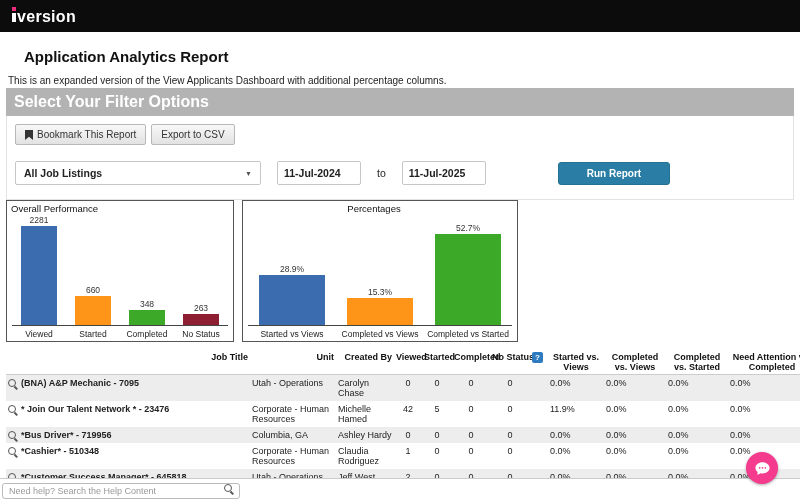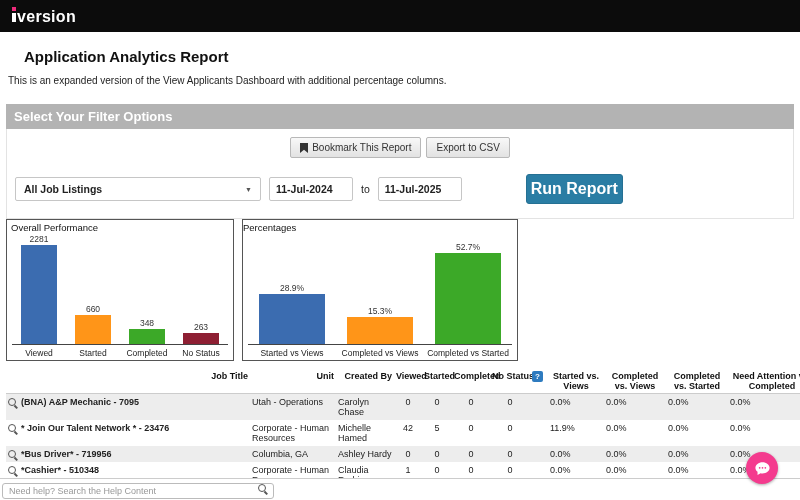--- a/index.html
+++ b/index.html
@@ -10,42 +10,42 @@
   .logo{display:flex;align-items:flex-end;gap:1px;cursor:pointer}
   .logo-i{display:flex;flex-direction:column;align-items:center;margin-bottom:3px}
   .logo-i .dot{width:4px;height:4px;background:#ee2a7b;margin-bottom:2px}
   .logo-i .stem{width:4px;height:9px;background:#fff}
   .logo-text{color:#fff;font-weight:bold;font-size:16px;line-height:1;letter-spacing:.3px}
 
   .content{padding:4px 6px 0}
   .page-title{font-size:15px;margin:12px 18px 0;color:#111}
   .page-subtitle{font-size:10px;margin:10px 2px 0;color:#222}
 
-  .filter-header{margin-top:18px;background:#b3b3b3;color:#fff;font-weight:bold;font-size:13px;padding:5px 8px}
+  .filter-header{margin-top:2px;background:#b3b3b3;color:#fff;font-weight:bold;font-size:16px;padding:5px 8px}
   .filter-panel{border:1px solid #e3e3e3;border-top:none;padding:8px 8px 14px;background:#fff}
-  .actions-row{display:flex;justify-content:center;gap:5px}
+  .actions-row{display:flex;justify-content:flex-start;gap:5px}
   .btn{display:flex;align-items:center;gap:4px;font-family:inherit;font-size:10px;color:#333;
        background:linear-gradient(#f8f8f8,#e2e2e2);border:1px solid #b8b8b8;border-radius:2px;padding:4px 9px;cursor:pointer}
-  .filter-row{display:flex;align-items:center;gap:8px;margin-top:16px}
+  .filter-row{display:flex;align-items:center;gap:16px;margin-top:16px}
   .select{width:246px;height:24px;border:1px solid #c6c6c6;border-radius:2px;display:flex;align-items:center;
           justify-content:space-between;padding:0 8px;font-size:10.5px;font-weight:bold;color:#222;background:#fff;cursor:pointer;box-sizing:border-box}
   .caret{font-size:7px;color:#555}
   .date{width:70px;height:22px;border:1px solid #c6c6c6;border-radius:2px;font-family:inherit;font-size:10.5px;
         font-weight:bold;color:#222;padding:0 6px}
   .to{font-size:10.5px;color:#222}
   .run-btn{margin-left:56px;background:#2a7da4;color:#fff;border:1px solid #257093;border-radius:3px;
-           font-family:inherit;font-size:16px;font-weight:bold;padding:5px 4px;cursor:pointer}
+           font-family:inherit;font-size:10px;font-weight:bold;padding:5px 28px;cursor:pointer}
 
   
   .charts-row{display:flex;gap:8px;}
   .chart{position:relative;border:1px solid #555;background:#fff;height:142px;box-sizing:border-box}
   .chart0{width:228px}.chart1{width:276px}
   .chart-title{position:absolute;top:2px;font-size:9.5px;color:#111}
   .chart0 .chart-title{left:4px}
-  .chart1 .chart-title{left:0;right:12px;text-align:left}
+  .chart1 .chart-title{left:0;right:12px;text-align:center}
   .plot{position:absolute;left:5px;right:5px;top:16px;bottom:15px;display:flex;align-items:flex-end;
         justify-content:space-around;border-bottom:1px solid #444}
   .barwrap{flex:1;display:flex;flex-direction:column;align-items:center;justify-content:flex-end}
   .val{font-size:8.5px;color:#333;margin-bottom:1px}
   .chart0 .bar{width:36px}
   .chart1 .bar{width:66px}
   .cats{position:absolute;left:5px;right:5px;bottom:2px;display:flex}
   .cat{flex:1;text-align:center;font-size:8.5px;color:#222;white-space:nowrap;overflow:hidden}
 
   
@@ -65,21 +65,21 @@
              text-align:center;line-height:11px;border-radius:2px;cursor:pointer}
 
   
   .mag{display:inline-block;width:6px;height:6px;border:1.5px solid #555;border-radius:50%;position:relative}
   .mag::after{content:"";position:absolute;width:4px;height:1.5px;background:#555;right:-3px;bottom:-2px;transform:rotate(45deg)}
   .row-mag{margin-right:5px;vertical-align:-1px}
 
   
   .helpbar{position:fixed;left:0;right:0;bottom:0;height:21px;background:#fff;border-top:1px solid #ccc;
            display:flex;align-items:center;padding:0 2px;z-index:5}
-  .help-wrap{position:relative;width:272px}
+  .help-wrap{position:relative;width:238px}
   .help-input{width:100%;box-sizing:border-box;height:16px;border:1px solid #bbb;border-radius:3px;font-family:inherit;
               font-size:9px;padding:0 18px 0 6px;color:#333}
   .help-input::placeholder{color:#999}
   .mag-help{position:absolute;right:8px;top:4px}
 
   
   .chat-btn{position:fixed;right:22px;bottom:16px;width:32px;height:32px;border-radius:50%;background:#f43b8e;
             display:flex;align-items:center;justify-content:center;cursor:pointer;z-index:6;box-shadow:0 1px 3px rgba(0,0,0,.35)}
 </style>
 </head>

